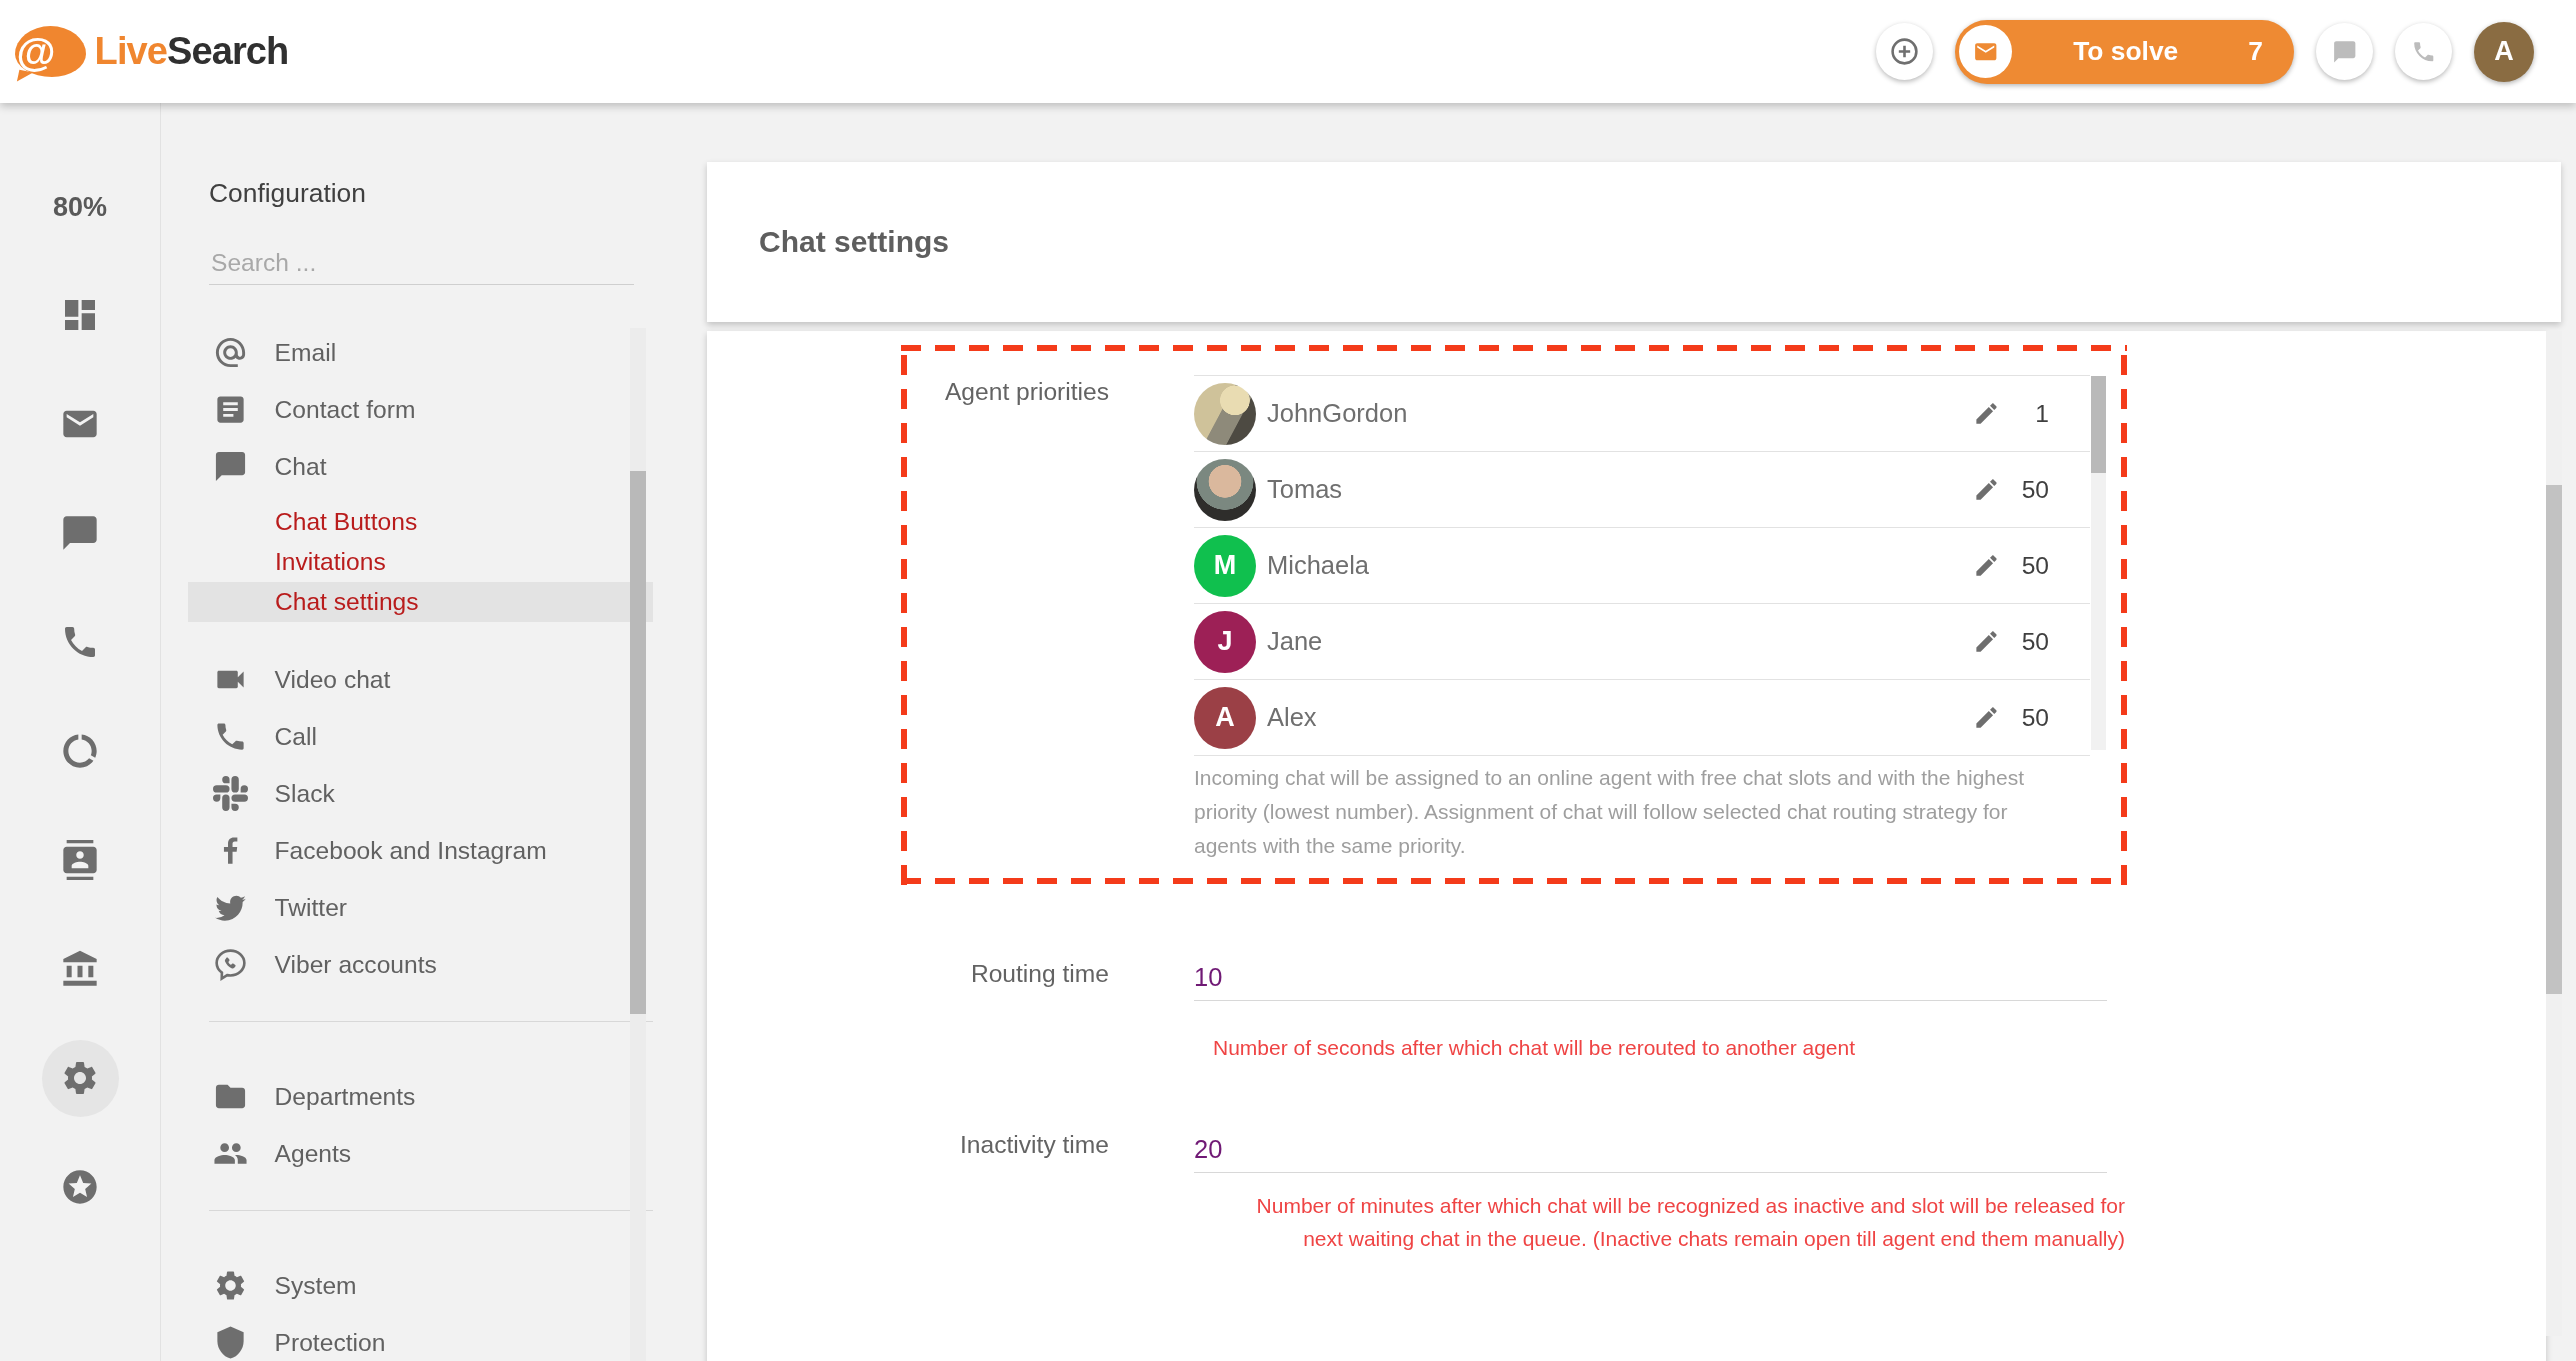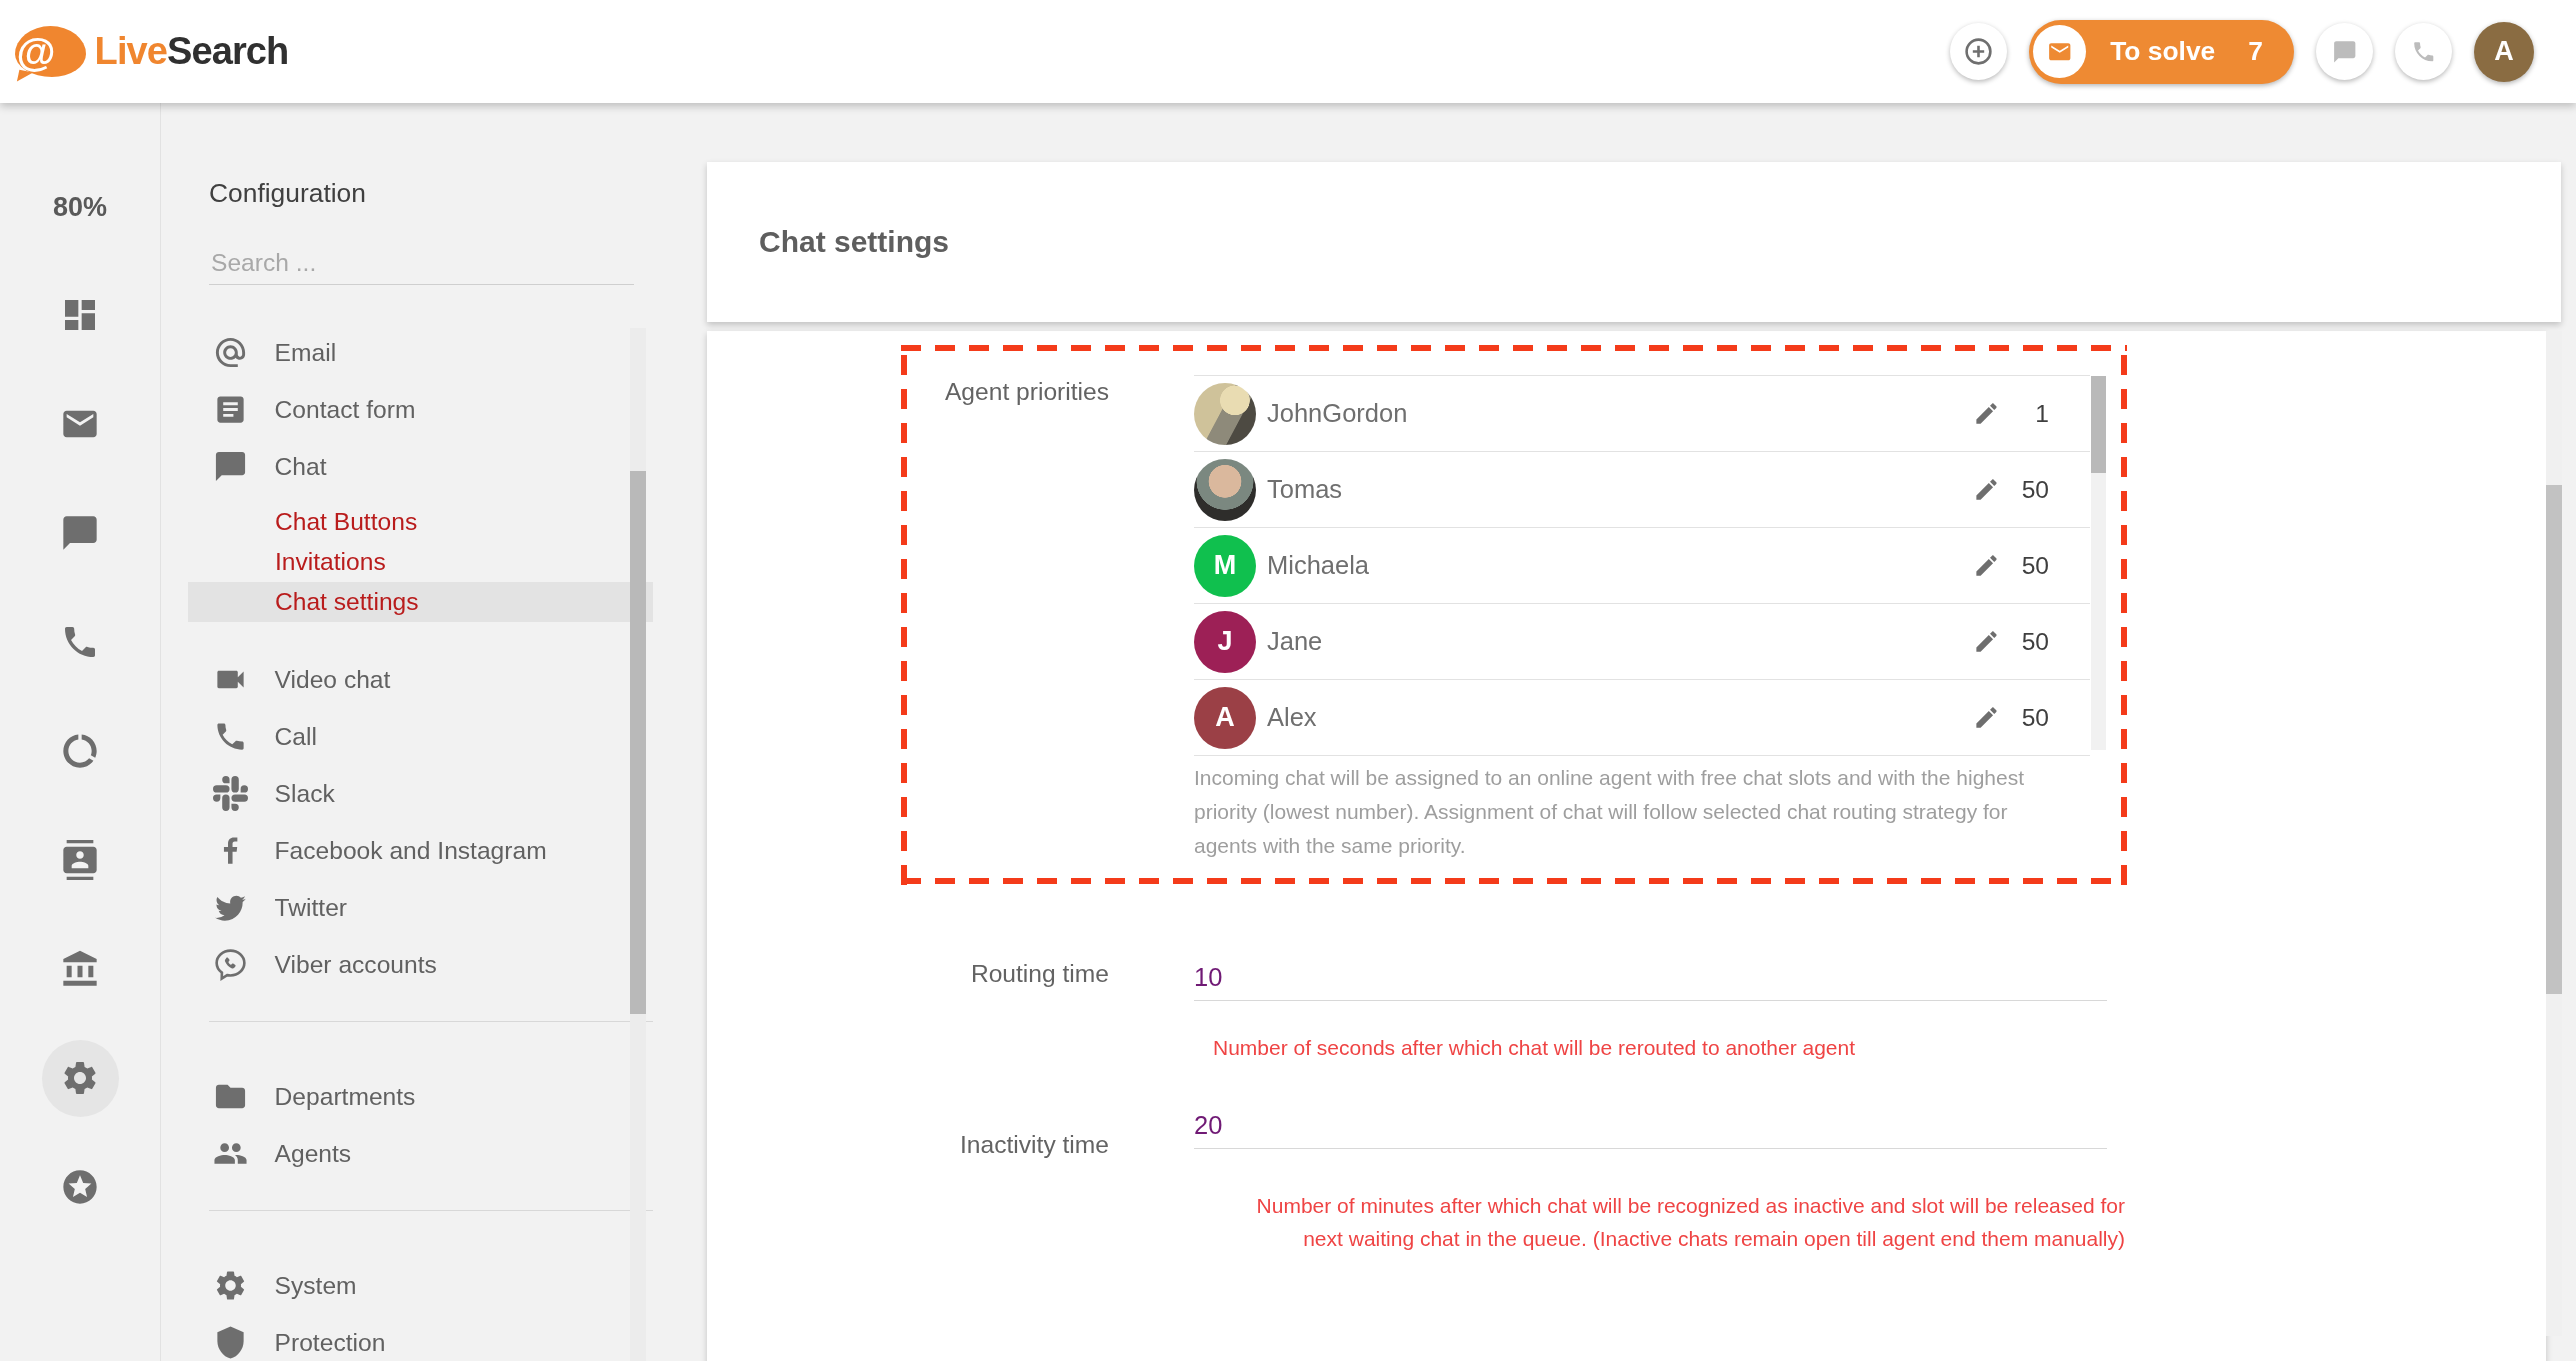--- a/index.html
+++ b/index.html
@@ -1,21 +1,21 @@
 <!DOCTYPE html>
 <html style="font-size:14.6px"><head>
 <meta charset="utf-8">
 <style>
   html,body{margin:0;padding:0;}
   body{
     width:2576px;height:1362px;position:relative;overflow:hidden;
     background:#f2f2f2;font-family:"Liberation Sans",sans-serif;
     -webkit-font-smoothing:antialiased;
   }
-  button{font-family:"Liberation Sans",sans-serif;border:none;cursor:pointer;background:none;padding:0;}
+  button{font-family:"Liberation Sans",sans-serif;border:none;cursor:pointer;background:none;padding:0;gap:37px;}
 
   
   .topbar{
     position:absolute;left:0;top:0;width:2576px;height:103px;background:#ffffff;
     box-shadow:0 3.6px 8.2px rgba(0,0,0,.22);z-index:50;display:flex;align-items:center;justify-content:space-between;
   }
   .logo{display:flex;align-items:center;margin-left:14.6px;height:73px;}
   .logo-blob{
     position:relative;width:71px;height:51px;background:#f0862f;border-radius:50% 50% 48% 52%/55% 55% 45% 45%;
     display:flex;align-items:center;justify-content:flex-start;
@@ -128,21 +128,21 @@
   .list-scrollbar{position:absolute;right:0;top:0.9px;width:15.5px;height:374px;background:#f1f1f1;}
   .list-thumb{position:absolute;top:0;left:0;width:15.5px;height:97px;background:#b9b9b9;}
 
   .desc{position:absolute;left:487px;top:430px;width:880px;margin:0;font-size:21px;line-height:34px;color:#9e9e9e;}
 
   .num-input{
     position:absolute;left:487px;width:913px;height:46px;border:none;outline:none;background:transparent;
     border-bottom:1.8px solid #d8d8d8;font-size:25.5px;color:#701a75;padding:0;font-family:Liberation Sans, sans-serif;
   }
   .inp-routing{top:623px;}
-  .inp-inactivity{top:771px;}
+  .inp-inactivity{top:795px;}
   .helper{position:absolute;left:490px;width:912px;margin:16px;font-size:21px;line-height:33px;color:#ef4444;}
   .hlp-routing{top:684px;}
   .hlp-inactivity{top:842px;text-align:right;}
 </style>
 </head>
 <body>
 
 <header class="topbar">
   <div class="logo">
     <div class="logo-blob">

